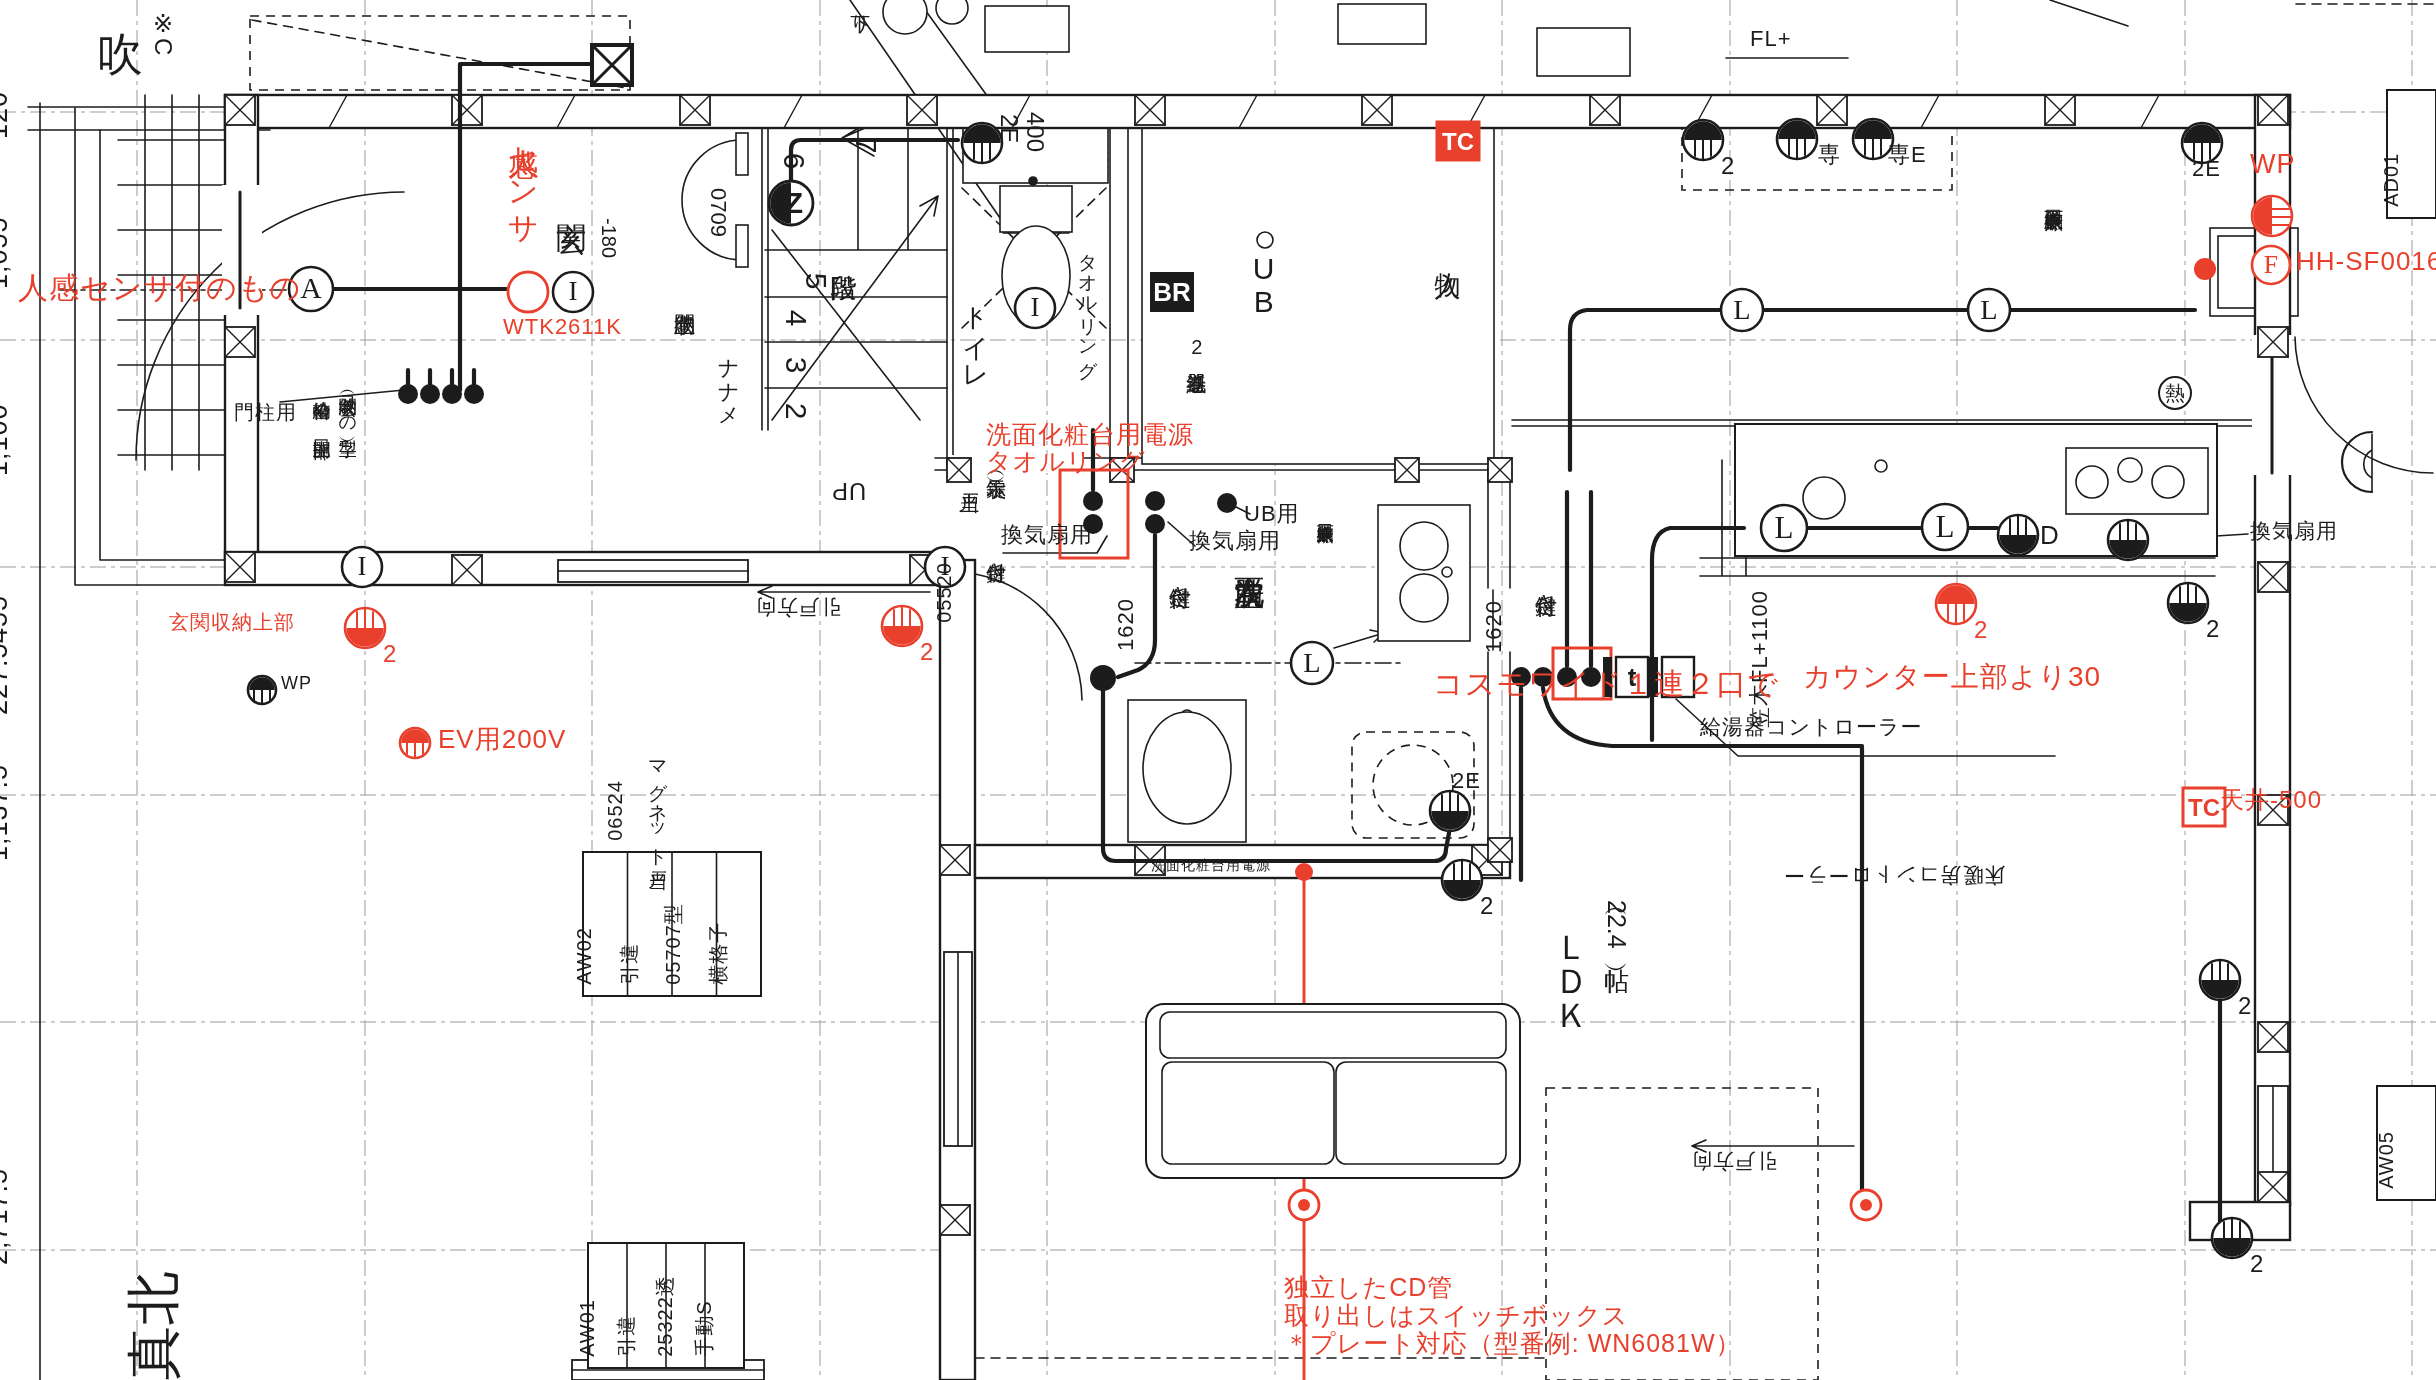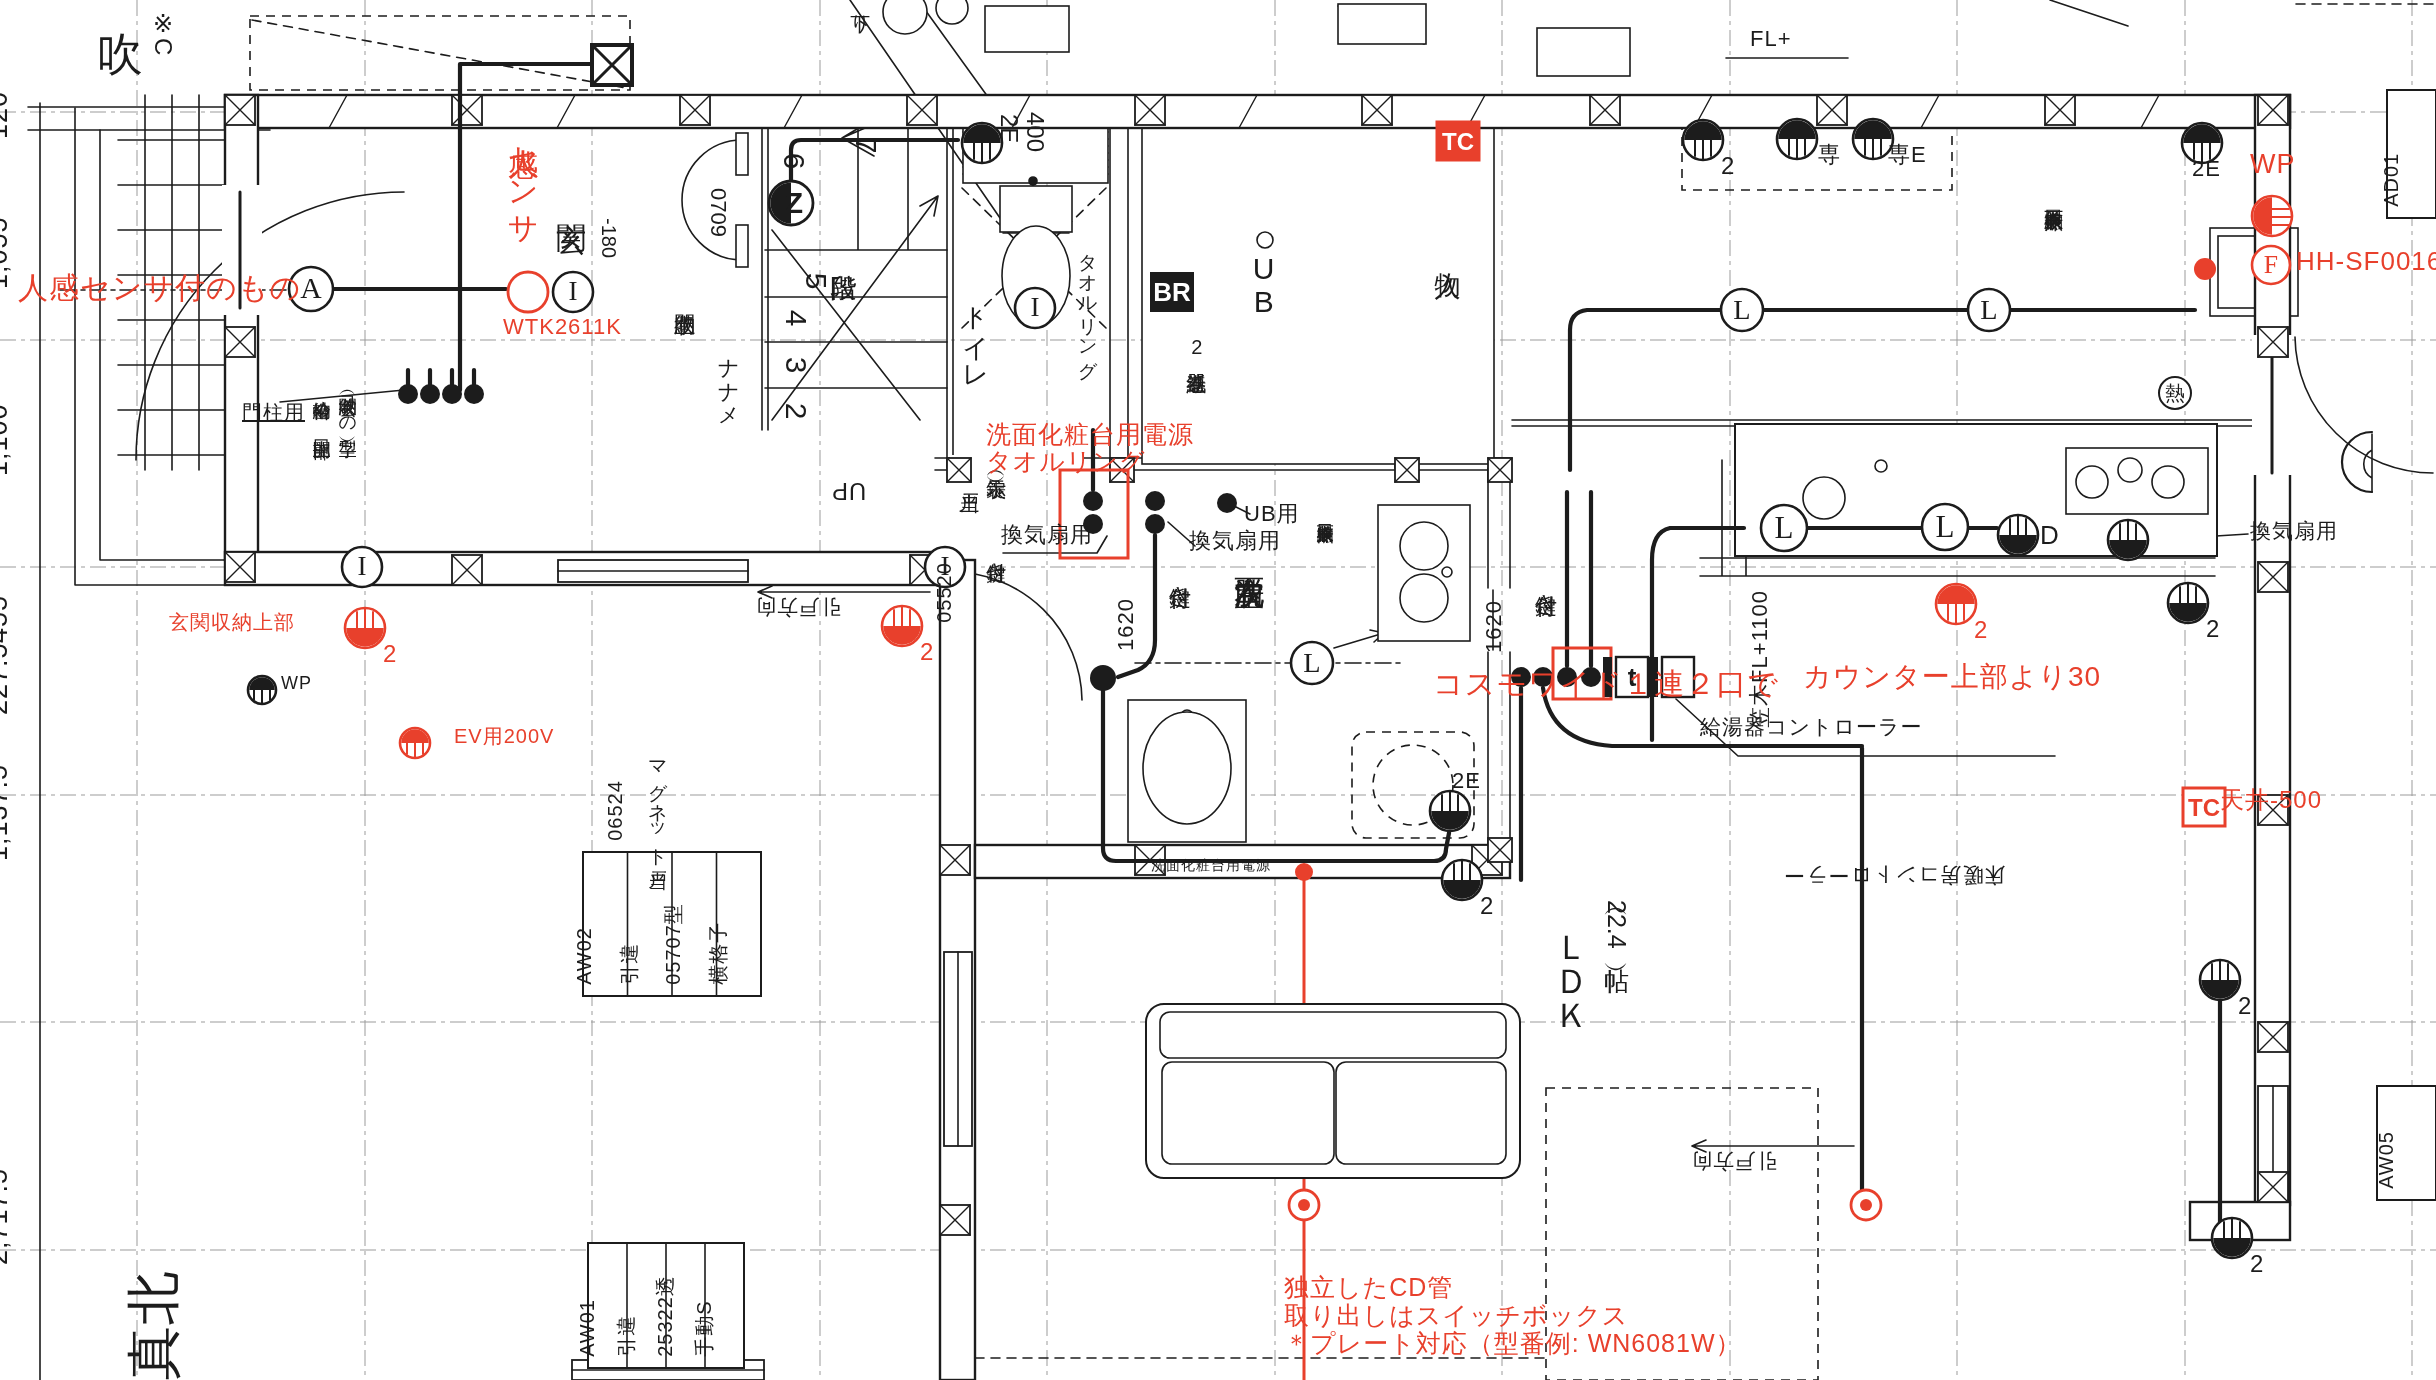--- a/index.html
+++ b/index.html
@@ -358,21 +358,21 @@
       <path d="M627 1243 V1368" fill="none" stroke="#1c1c1c" stroke-width="1.6" stroke-dasharray="" stroke-linecap="round" stroke-linejoin="round"></path>
       <path d="M666 1243 V1368" fill="none" stroke="#1c1c1c" stroke-width="1.6" stroke-dasharray="" stroke-linecap="round" stroke-linejoin="round"></path>
       <path d="M705 1243 V1368" fill="none" stroke="#1c1c1c" stroke-width="1.6" stroke-dasharray="" stroke-linecap="round" stroke-linejoin="round"></path>
       <rect x="2377" y="1086" width="59" height="114" fill="#fff" stroke="#1c1c1c" stroke-width="2"></rect>
       <rect x="2387" y="90" width="49" height="128" fill="#fff" stroke="#1c1c1c" stroke-width="2"></rect>
     </svg>
   <div id="labels">
       <div class="lbl v" style="left: 96px; top: -4px; font-size: 46px;">吹</div>
       <div class="lbl vm" style="left: 150px; top: 10px; font-size: 24px;">※C</div>
       <div class="lbl red" style="left: 18px; top: 272px; font-size: 30px;">人感センサ付のもの</div>
-      <div class="lbl" style="left: 242px; top: 402px; font-size: 20px; text-decoration: underline;">門柱用</div>
+      <div class="lbl" style="left: 234px; top: 402px; font-size: 20px;">門柱用</div>
       <div class="lbl v" style="left: 312px; top: 388px; font-size: 18px;">台輪納め、上部開口</div>
       <div class="lbl v" style="left: 338px; top: 384px; font-size: 18px;">玄関収納（コの字型）</div>
       <div class="lbl red v" style="left: 508px; top: 126px; font-size: 30px;">人感センサ</div>
       <div class="lbl v" style="left: 556px; top: 200px; font-size: 30px;">玄関</div>
       <div class="lbl vm" style="left: 598px; top: 218px; font-size: 20px;">-180</div>
       <div class="lbl red" style="left: 503px; top: 316px; font-size: 22px;">WTK2611K</div>
       <div class="lbl vm" style="left: 706px; top: 188px; font-size: 22px;">0709</div>
       <div class="lbl v" style="left: 674px; top: 298px; font-size: 21px;">土間収納</div>
       <div class="lbl v" style="left: 718px; top: 344px; font-size: 21px;">ナナメ</div>
       <div class="lbl v" style="left: 850px; top: 0px; font-size: 20px;">下り</div>
@@ -426,21 +426,21 @@
       <div class="lbl vm" style="left: 1604px; top: 900px; font-size: 25px;">（22.4帖）</div>
       <div class="lbl flip" style="left: 754px; top: 596px; font-size: 21px;">引戸方向</div>
       <div class="lbl flip" style="left: 1690px; top: 1150px; font-size: 21px;">引戸方向</div>
       <div class="lbl ccw" style="left: 626px; top: 820px; font-size: 20px;">06524</div>
       <div class="lbl v" style="left: 648px; top: 748px; font-size: 19px;">マグネット戸当</div>
       <div class="lbl red" style="left: 1284px; top: 1274px; font-size: 25px;">独立したCD管</div>
       <div class="lbl red" style="left: 1284px; top: 1302px; font-size: 25px;">取り出しはスイッチボックス</div>
       <div class="lbl red" style="left: 1284px; top: 1330px; font-size: 25px;">＊プレート対応（型番例: WN6081W）</div>
       <div class="lbl ccw" style="left: 181px; top: 1324px; font-size: 54px;">真北</div>
       <div class="lbl" style="left: 281px; top: 674px; font-size: 18px;">WP</div>
-      <div class="lbl red" style="left: 438px; top: 726px; font-size: 20px; margin-left: 16px;">EV用200V</div>
+      <div class="lbl red" style="left: 438px; top: 726px; font-size: 26px;">EV用200V</div>
       <div class="lbl red" style="left: 169px; top: 612px; font-size: 20px;">玄関収納上部</div>
       <div class="lbl" style="left: 1452px; top: 770px; font-size: 22px;">2E</div>
       <div class="lbl ccw" style="left: 12px; top: 111px; font-size: 27px;">120</div>
       <div class="lbl ccw" style="left: 12px; top: 261px; font-size: 27px;">1,055</div>
       <div class="lbl ccw" style="left: 12px; top: 448px; font-size: 27px;">1,100</div>
       <div class="lbl ccw" style="left: 12px; top: 615px; font-size: 27px;">455</div>
       <div class="lbl ccw" style="left: 12px; top: 687px; font-size: 27px;">227.5</div>
       <div class="lbl ccw" style="left: 12px; top: 833px; font-size: 27px;">1,137.5</div>
       <div class="lbl ccw" style="left: 12px; top: 1237px; font-size: 27px;">2,717.5</div>
       <div class="lbl ccw" style="left: 595.25px; top: 964px; font-size: 20px;">AW02</div>

